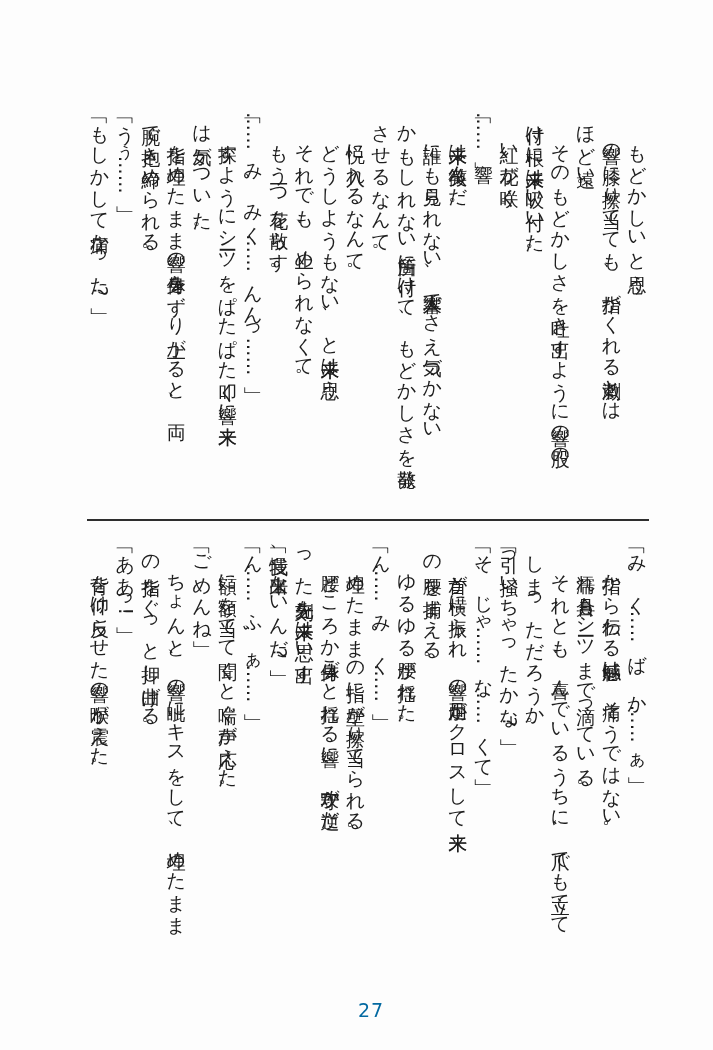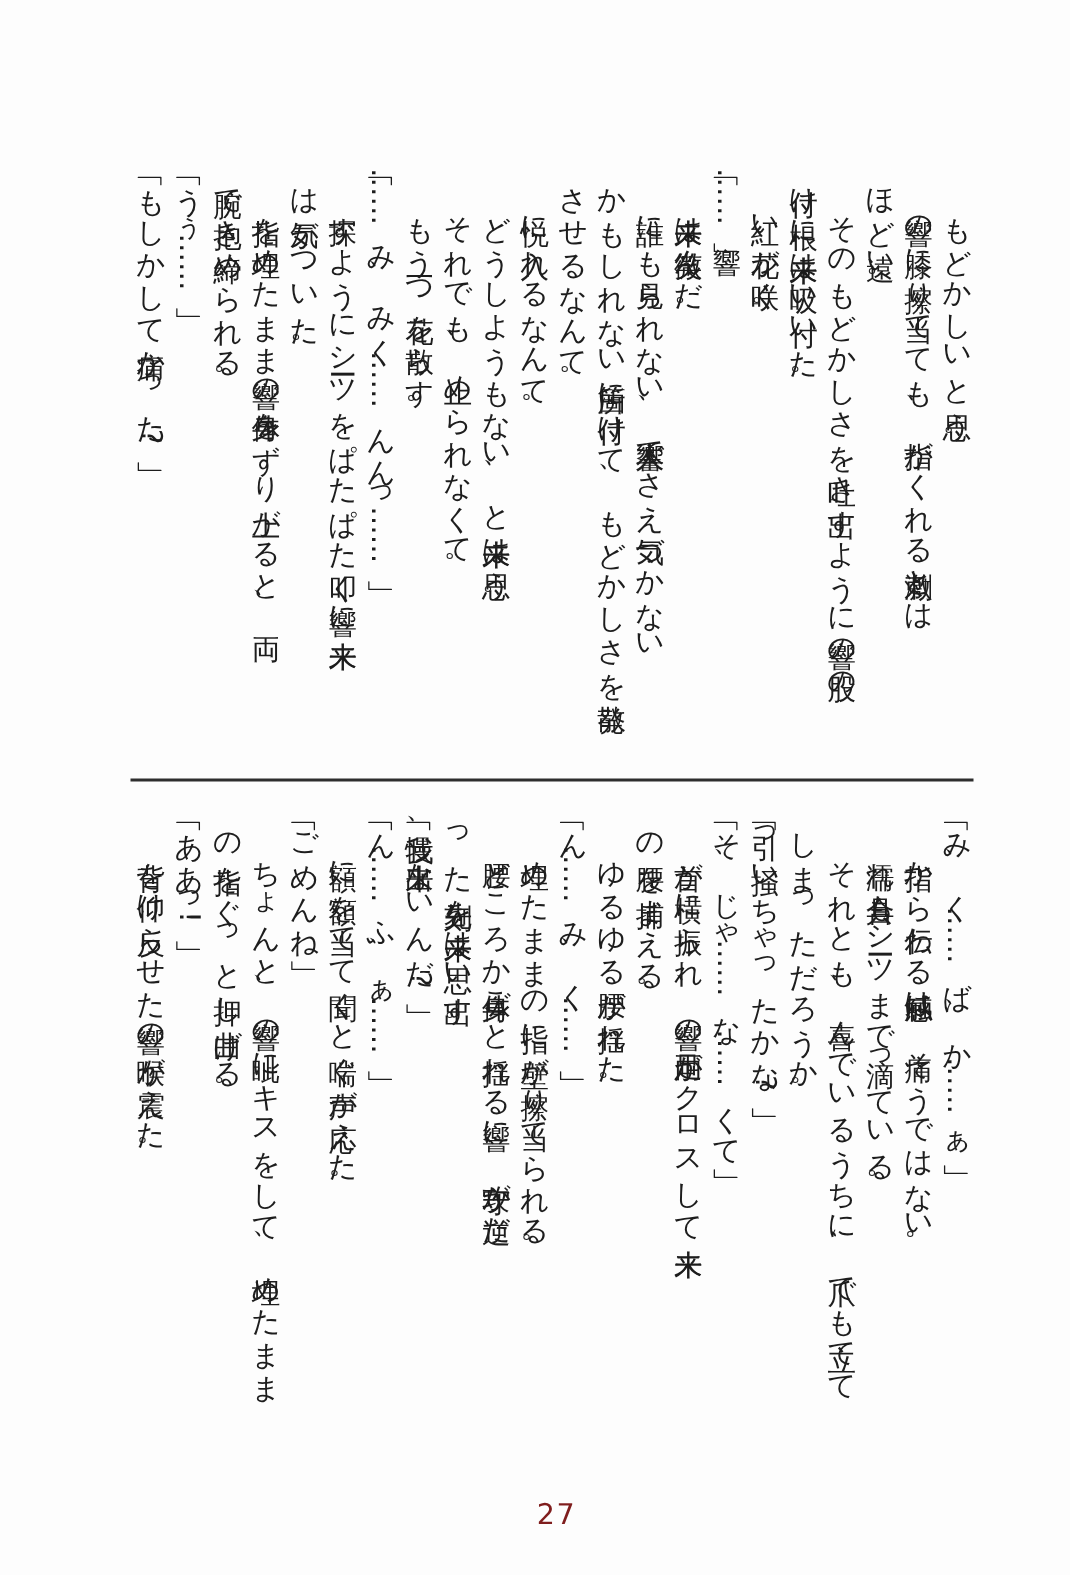--- a/index.html
+++ b/index.html
@@ -38,21 +38,21 @@
     background: #2e2e2e;
   }
   .page-number {
     position: absolute;
     top: 999px;
     left: 351px;
     width: 40px;
     text-align: center;
     font-size: 19px;
     letter-spacing: 1px;
-    color: #7f1d1d;
+    color: #0369a1;
   }
 </style>
 </head>
 <body>
 
 <div class="page">
   <div class="text-section section-top">
       <p class="line indent">もどかしいと思う。</p>
       <p class="line indent">響の膝に擦り当てても、指がくれる刺激とは</p>
       <p class="line">ほど遠い。</p>

